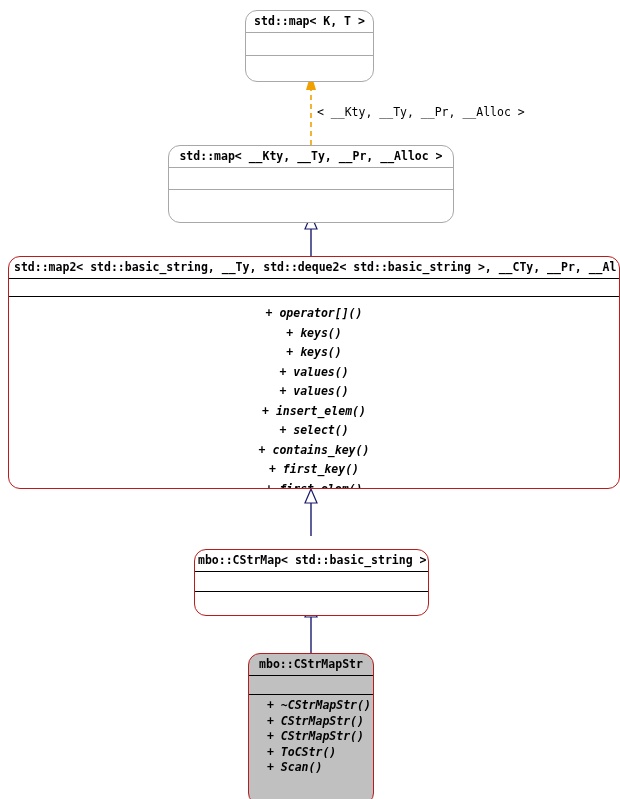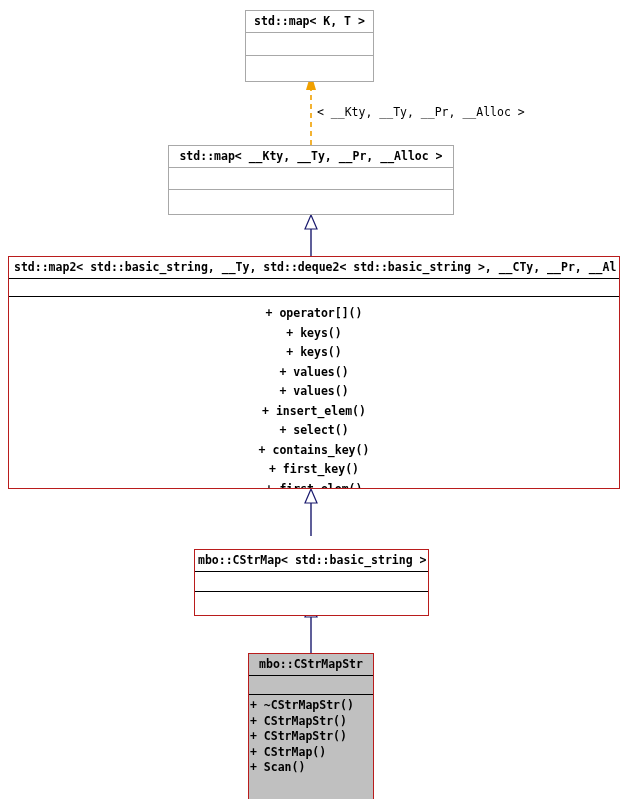--- a/index.html
+++ b/index.html
@@ -19,20 +19,21 @@
     left: 0;
     top: 0;
     width: 620px;
     height: 799px;
   }
   .uml-box {
     position: absolute;
     box-sizing: border-box;
     background: #ffffff;
     overflow: hidden;
+    border-radius: 12px;
   }
   .uml-box.light-border {
     border: 1px solid #a8a8a8;
   }
   .uml-box.dark-border {
     border: 1px solid #b91c1c;
   }
   .uml-box.filled {
     background: #c0c0c0;
   }
@@ -62,39 +63,40 @@
     height: 1px;
     background: #000000;
   }
   .attr-pane {
     width: 100%;
   }
   .method-pane {
     width: 100%;
     box-sizing: border-box;
     padding: 3px 0 3px 0;
+    font-style: italic;
   }
   .member {
     font-size: 11.5px;
     line-height: 15.5px;
     font-weight: bold;
     color: #000000;
     white-space: nowrap;
   }
   
   .members-center {
     display: block;
     text-align: center;
   }
   .members-center .member {
     display: inline-block;
     text-align: left;
   }
   .members-left-pad {
-    padding-left: 1px;
+    padding-left: 18px;
   }
   
   .edge-label {
     position: absolute;
     font-size: 11.5px;
     font-weight: normal;
     line-height: 13px;
     color: #000000;
     white-space: nowrap;
   }
@@ -138,21 +140,21 @@
   <div class="edge-label" style="left:317px; top:106px;">&lt; __Kty, __Ty, __Pr, __Alloc &gt;</div>
 
   <div class="uml-box light-border" style="left:245px; top:10px; width:129px; height:72px;">
     <div class="box-title">std::map&lt; K, T &gt;</div>
     <div class="sep-light"></div>
     <div class="attr-pane" style="height:22px;"></div>
     <div class="sep-light"></div>
     <div class="method-pane" style="height:25px;"></div>
   </div>
 
-  <div class="uml-box light-border" style="left:168px; top:145px; width:286px; height:70px;">
+  <div class="uml-box light-border" style="left:168px; top:145px; width:286px; height:78px;">
     <div class="box-title">std::map&lt; __Kty, __Ty, __Pr, __Alloc &gt;</div>
     <div class="sep-light"></div>
     <div class="attr-pane" style="height:21px;"></div>
     <div class="sep-light"></div>
     <div class="method-pane" style="height:24px;"></div>
   </div>
 
   <div class="uml-box dark-border" style="left:8px; top:256px; width:612px; height:233px;">
     <div class="box-title clipped">std::map2&lt; std::basic_string, __Ty, std::deque2&lt; std::basic_string &gt;, __CTy, __Pr, __Al</div>
     <div class="sep-dark"></div>
@@ -182,18 +184,18 @@
 
   <div class="uml-box dark-border filled" style="left:248px; top:653px; width:126px; height:152px;">
     <div class="box-title">mbo::CStrMapStr</div>
     <div class="sep-dark"></div>
     <div class="attr-pane" style="height:18px;"></div>
     <div class="sep-dark"></div>
     <div class="method-pane members-left-pad" style="padding-top:3px;">
       <div class="member">+ ~CStrMapStr()</div>
       <div class="member">+ CStrMapStr()</div>
       <div class="member">+ CStrMapStr()</div>
-      <div class="member">+ CStrMap()</div>
+      <div class="member">+ ToCStr()</div>
       <div class="member">+ Scan()</div>
     </div>
   </div>
 
 </div>
 
 </body></html>

